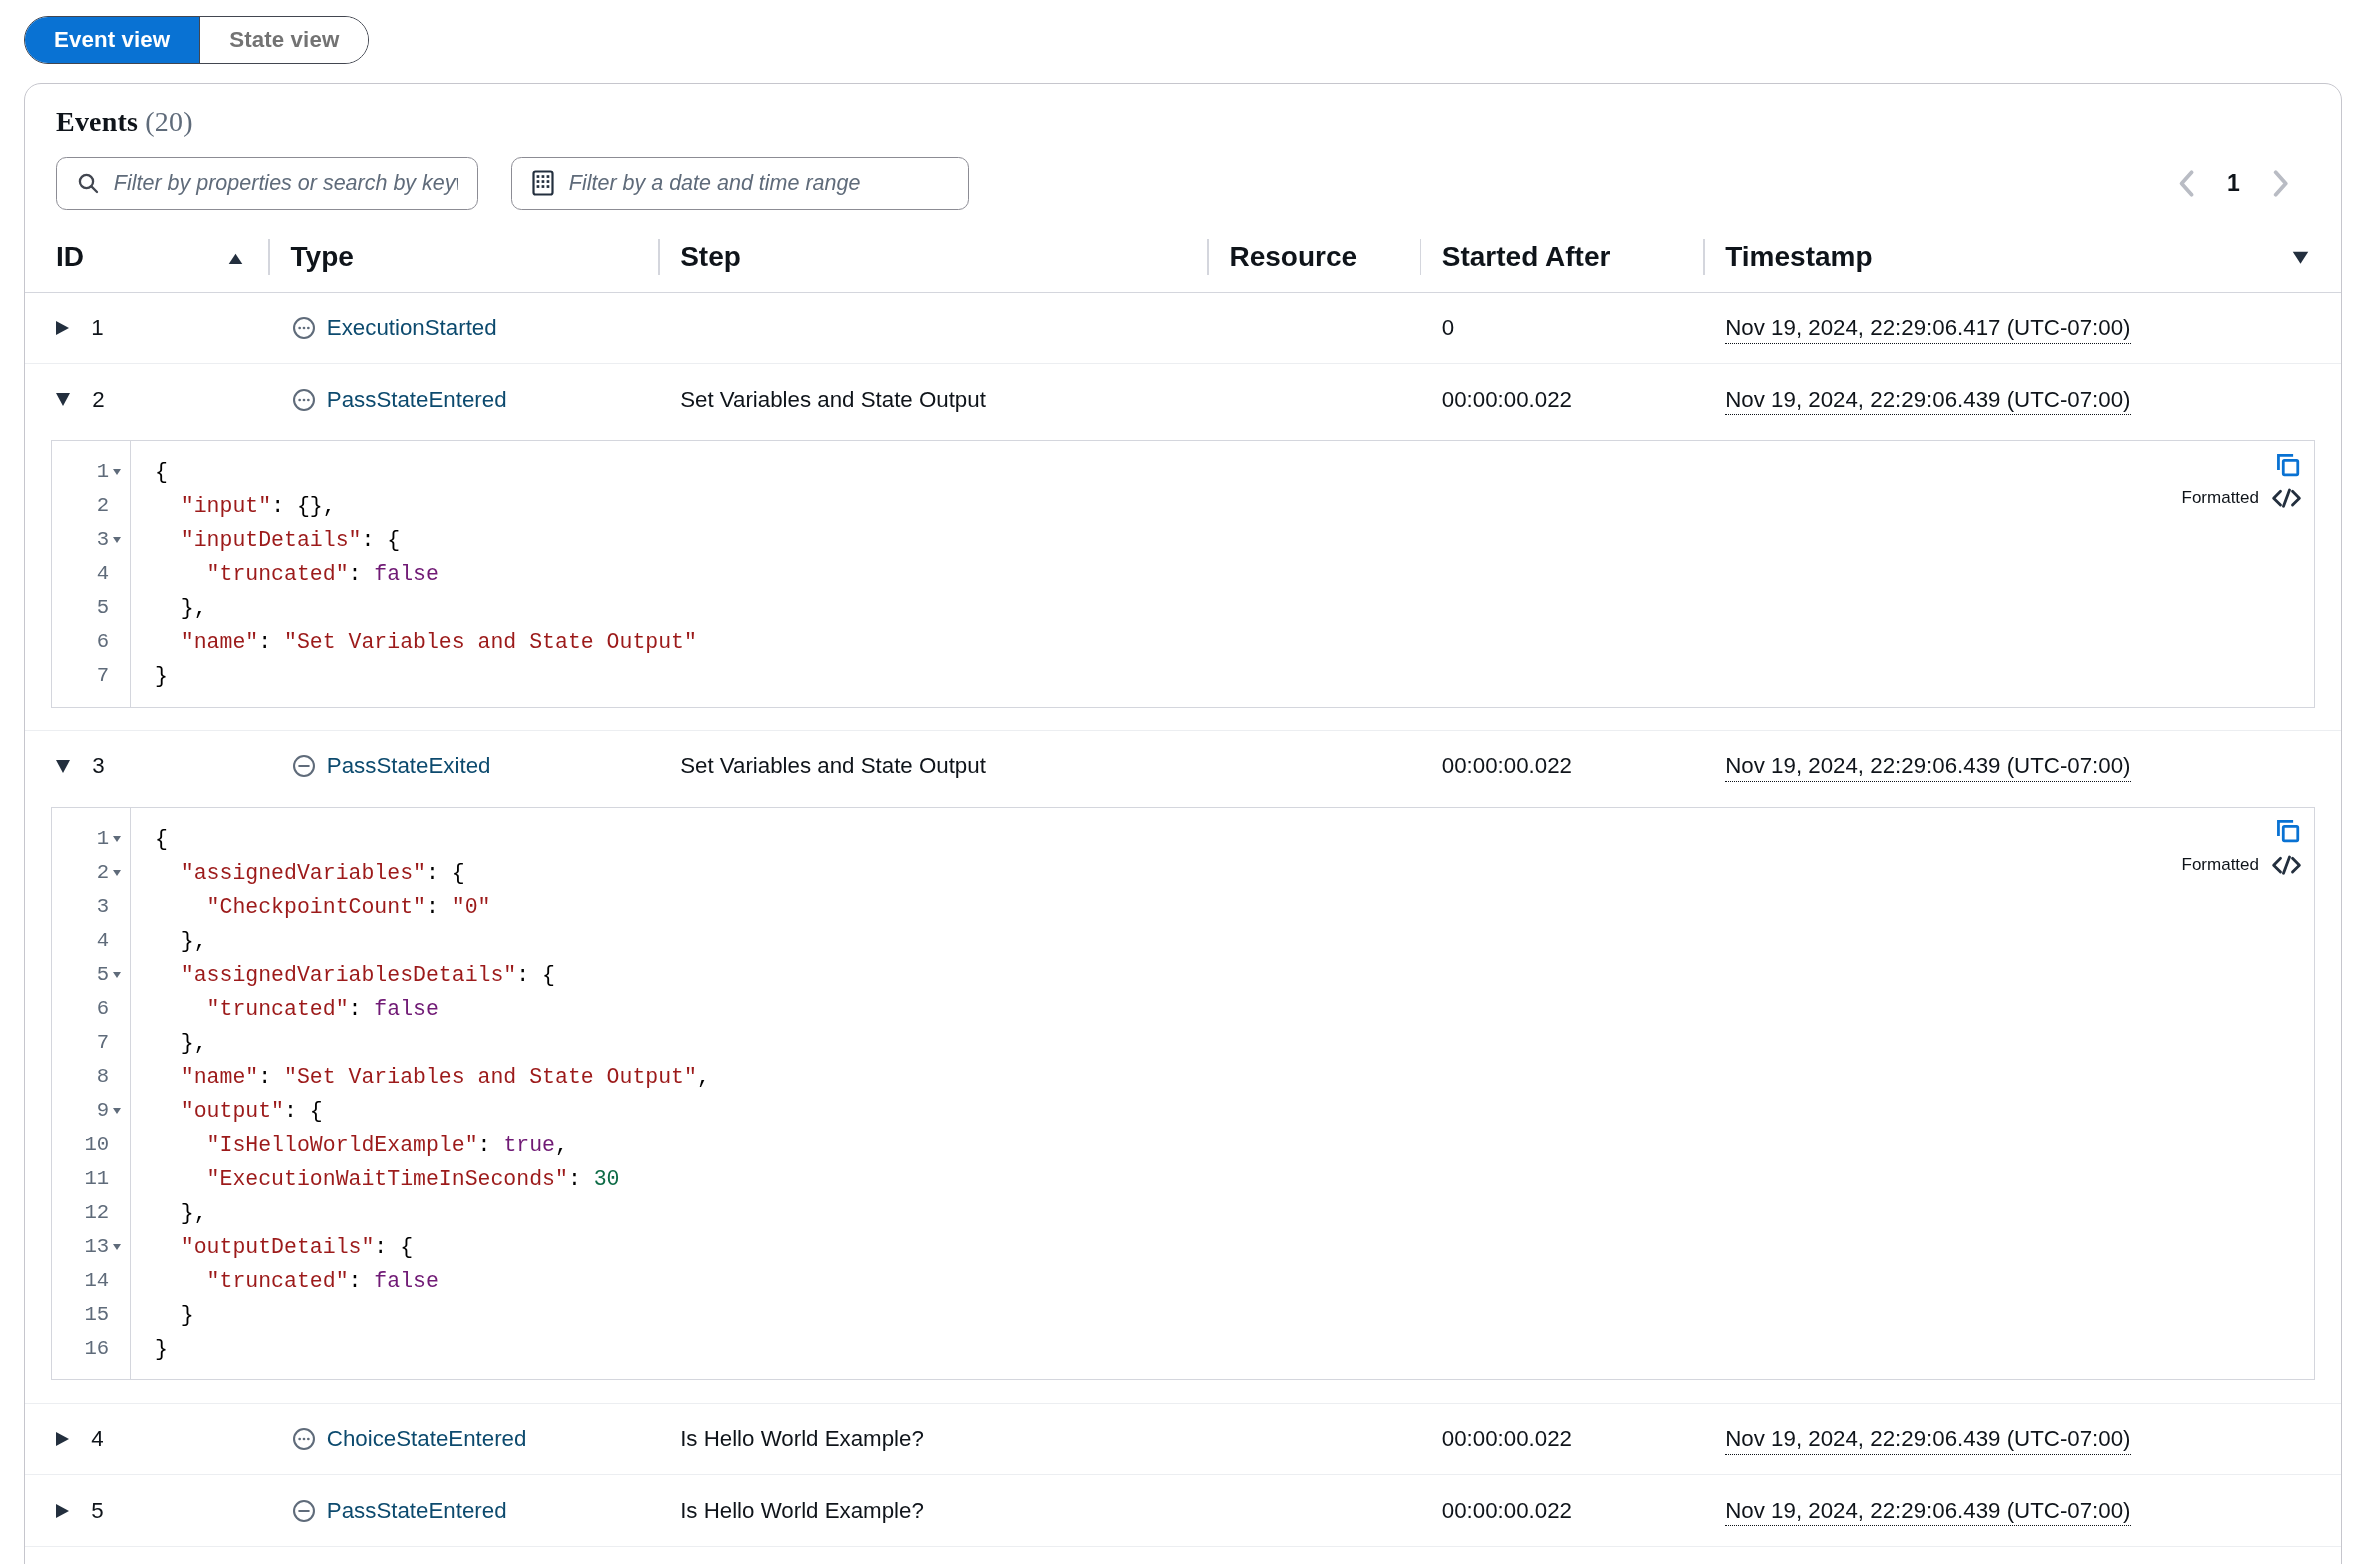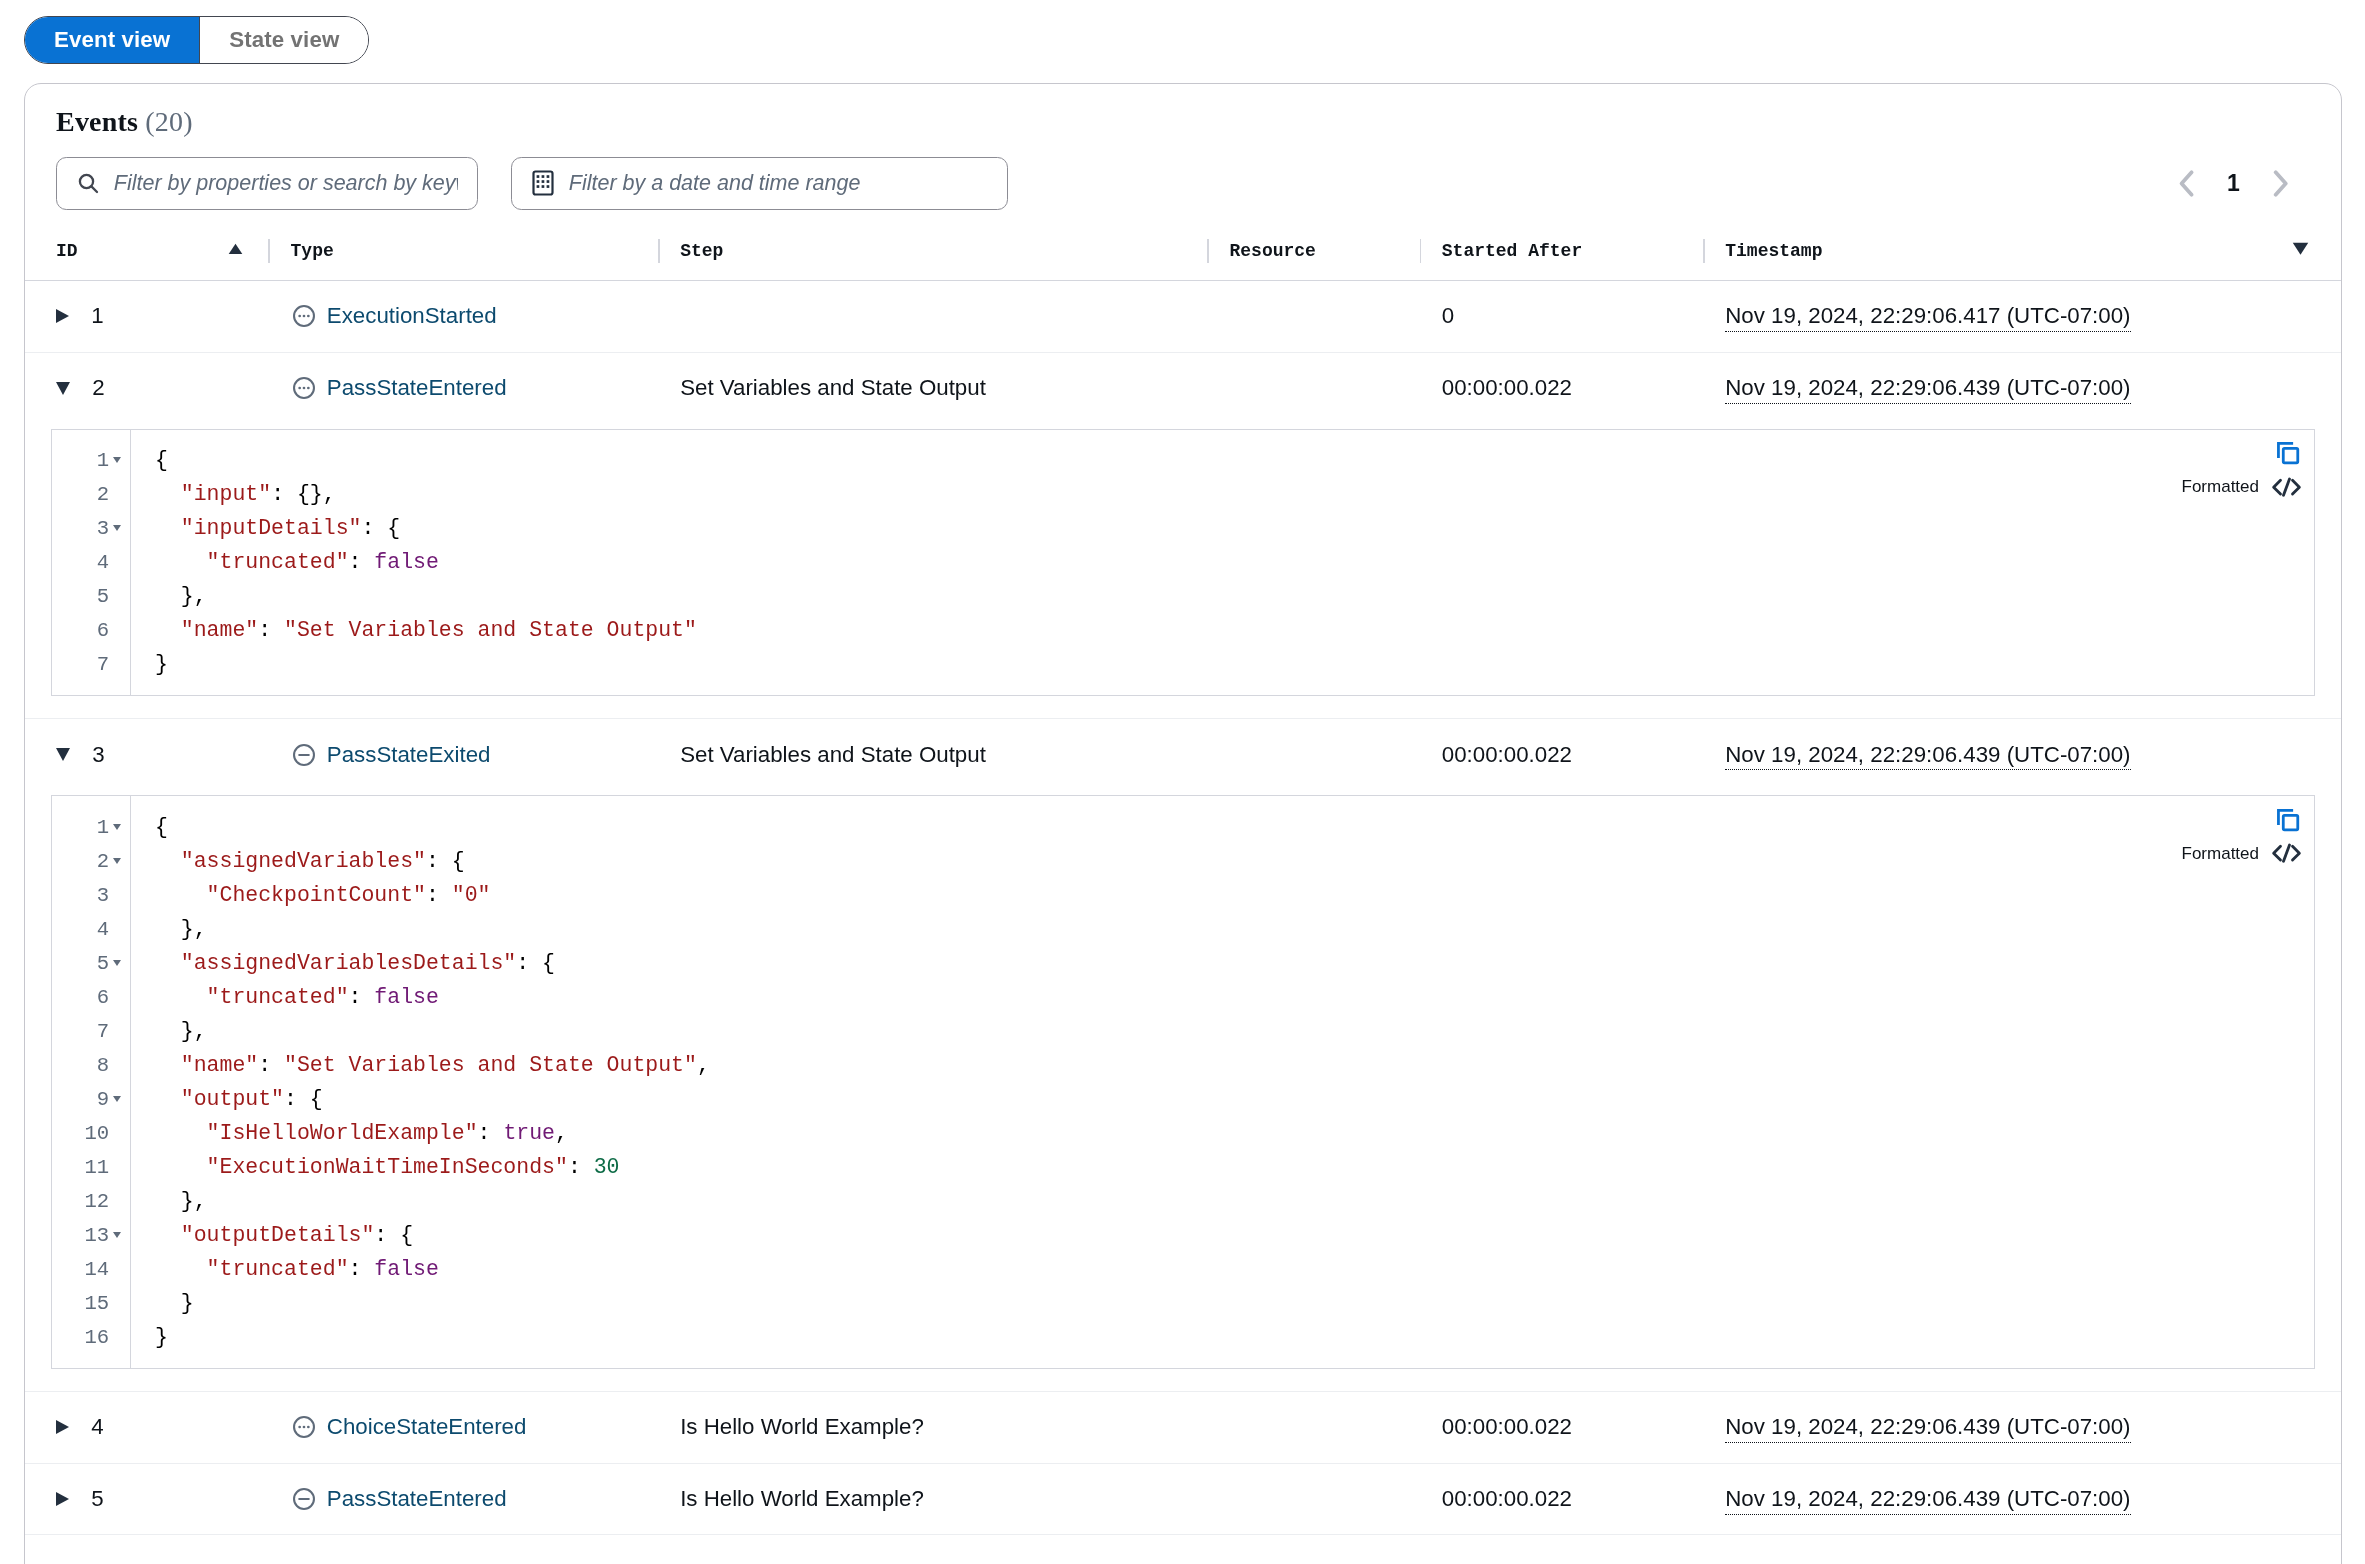--- a/index.html
+++ b/index.html
@@ -86,21 +86,21 @@
     align-items: center;
     gap: 13.8px;
     height: 53px;
     border: 1.7px solid #8c8c94;
     border-radius: 10.3px;
     padding: 0 19px;
     background: #fff;
     overflow: hidden;
   }
   .filter-box.search { width: 422px; }
-  .filter-box.date   { width: 497px; }
+  .filter-box.date   { width: 458px; }
   .filter-ph {
     font-style: italic;
     font-size: 21.5px;
     color: #5f6b7a;
     white-space: nowrap;
     overflow: hidden;
   }
   .ico { flex: 0 0 auto; display: inline-flex; align-items: center; justify-content: center; }
 
   .pager {
@@ -122,28 +122,27 @@
   }
 
   
   table.events {
     width: 100%;
     border-collapse: collapse;
     table-layout: fixed;
   }
   table.events thead th {
     text-align: left;
-    font-size: 18px;
+    font-size: 28px;
     font-weight: 700;
     color: #0f141a;
     padding: 6.9px 0 19px 0;
     border-bottom: 1.7px solid #d4d6dd;
     vertical-align: middle;
     position: relative;
-    font-family: Liberation Mono, monospace;
   }
   .th-inner { display: flex; align-items: center; gap: 8.6px; }
   .th-sep::before {
     content: "";
     position: absolute;
     left: 0; top: 5.2px; bottom: 17px;
     width: 1.7px;
     background: #d4d6dd;
   }
 

